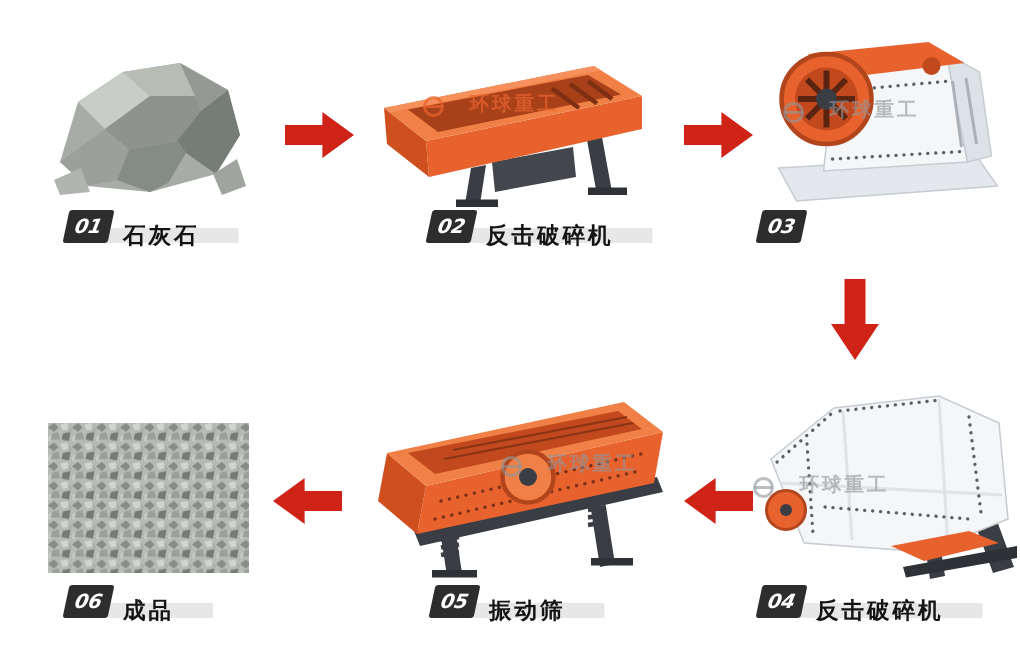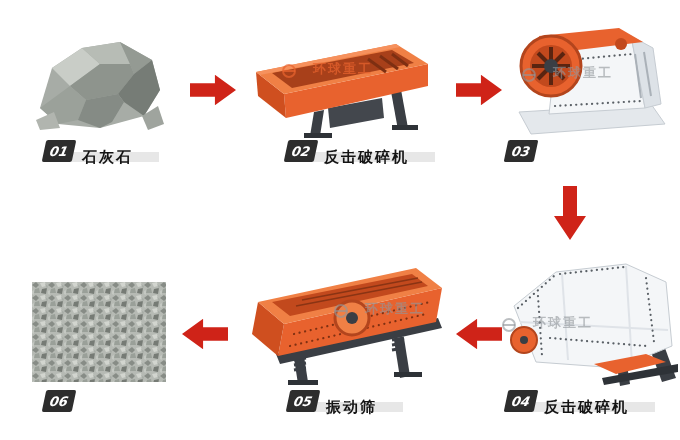--- a/index.html
+++ b/index.html
@@ -225,20 +225,21 @@
           <polygon points="10,7 15,6 14,12 9,11" fill="#767b75"></polygon>
           <polygon points="13,2 16,4 15,7" fill="#a8ada7"></polygon>
           <polygon points="0,9 2,8 2,13 0,12" fill="#c4c8c2"></polygon>
         </pattern>
       </defs>
       <rect width="134" height="100" fill="url(#gvl)"></rect>
     </svg>
   </div>
   <div class="step-label" style="left:44px;top:390px">
     <span class="badge">06</span>
+    <span class="bar">成品</span>
   </div>
 
   <div class="watermark wm-orange" style="left:282px;top:60px">
     <span class="wm-globe"></span>
     <span>环球重工</span>
   </div>
   <div class="watermark wm-gray" style="left:522px;top:64px">
     <span class="wm-globe"></span>
     <span>环球重工</span>
   </div>

